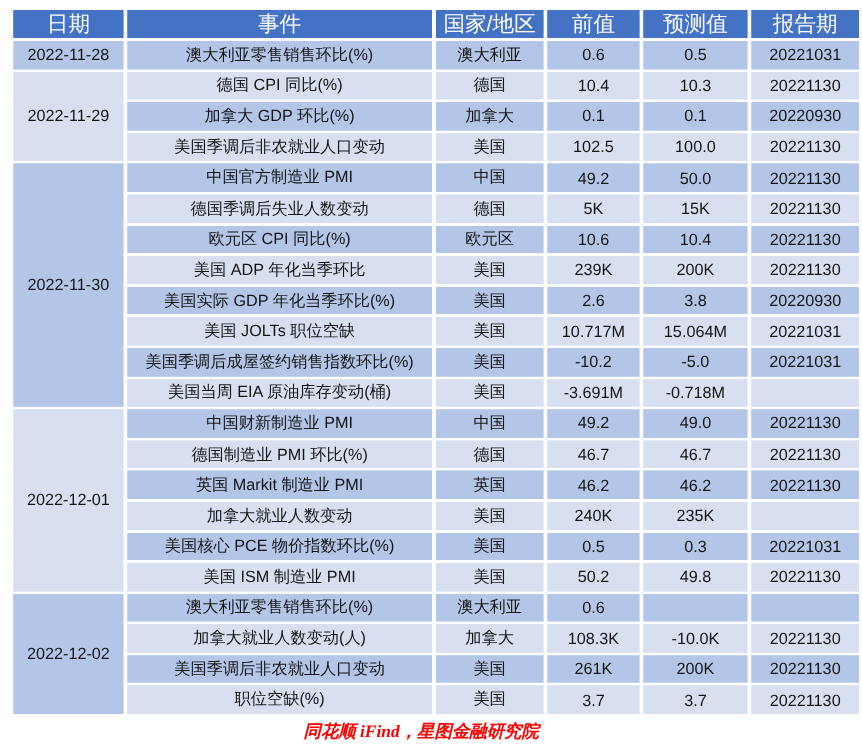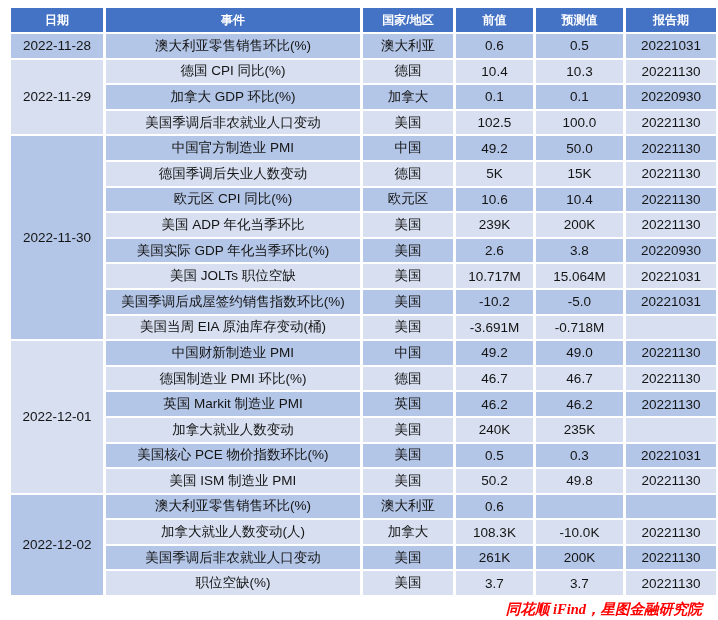--- a/index.html
+++ b/index.html
@@ -34,31 +34,31 @@
     vertical-align: middle;
     padding: 0 2px;
     white-space: nowrap;
     overflow: hidden;
     font-size: 13.5px;
     color: var(--body-text);
   }
   .calendar-table th {
     background: var(--header-bg);
     color: var(--header-text);
-    font-weight: bold;
-    font-size: 12px;
+    font-weight: normal;
+    font-size: 18px;
     height: 24px;
   }
   .calendar-table td { height: 23.6px; }
   td.dark  { background: var(--row-dark); }
   td.light { background: var(--row-light); }
   .source-line {
     margin-top: 3px;
     padding-right: 16px;
-    text-align: right;
+    text-align: center;
     font-style: italic;
     font-weight: bold;
     font-size: 14.5px;
     color: var(--source-red);
     font-family: "Liberation Serif", "DejaVu Serif", serif;
   }
 </style>
 </head>
 <body>
 

